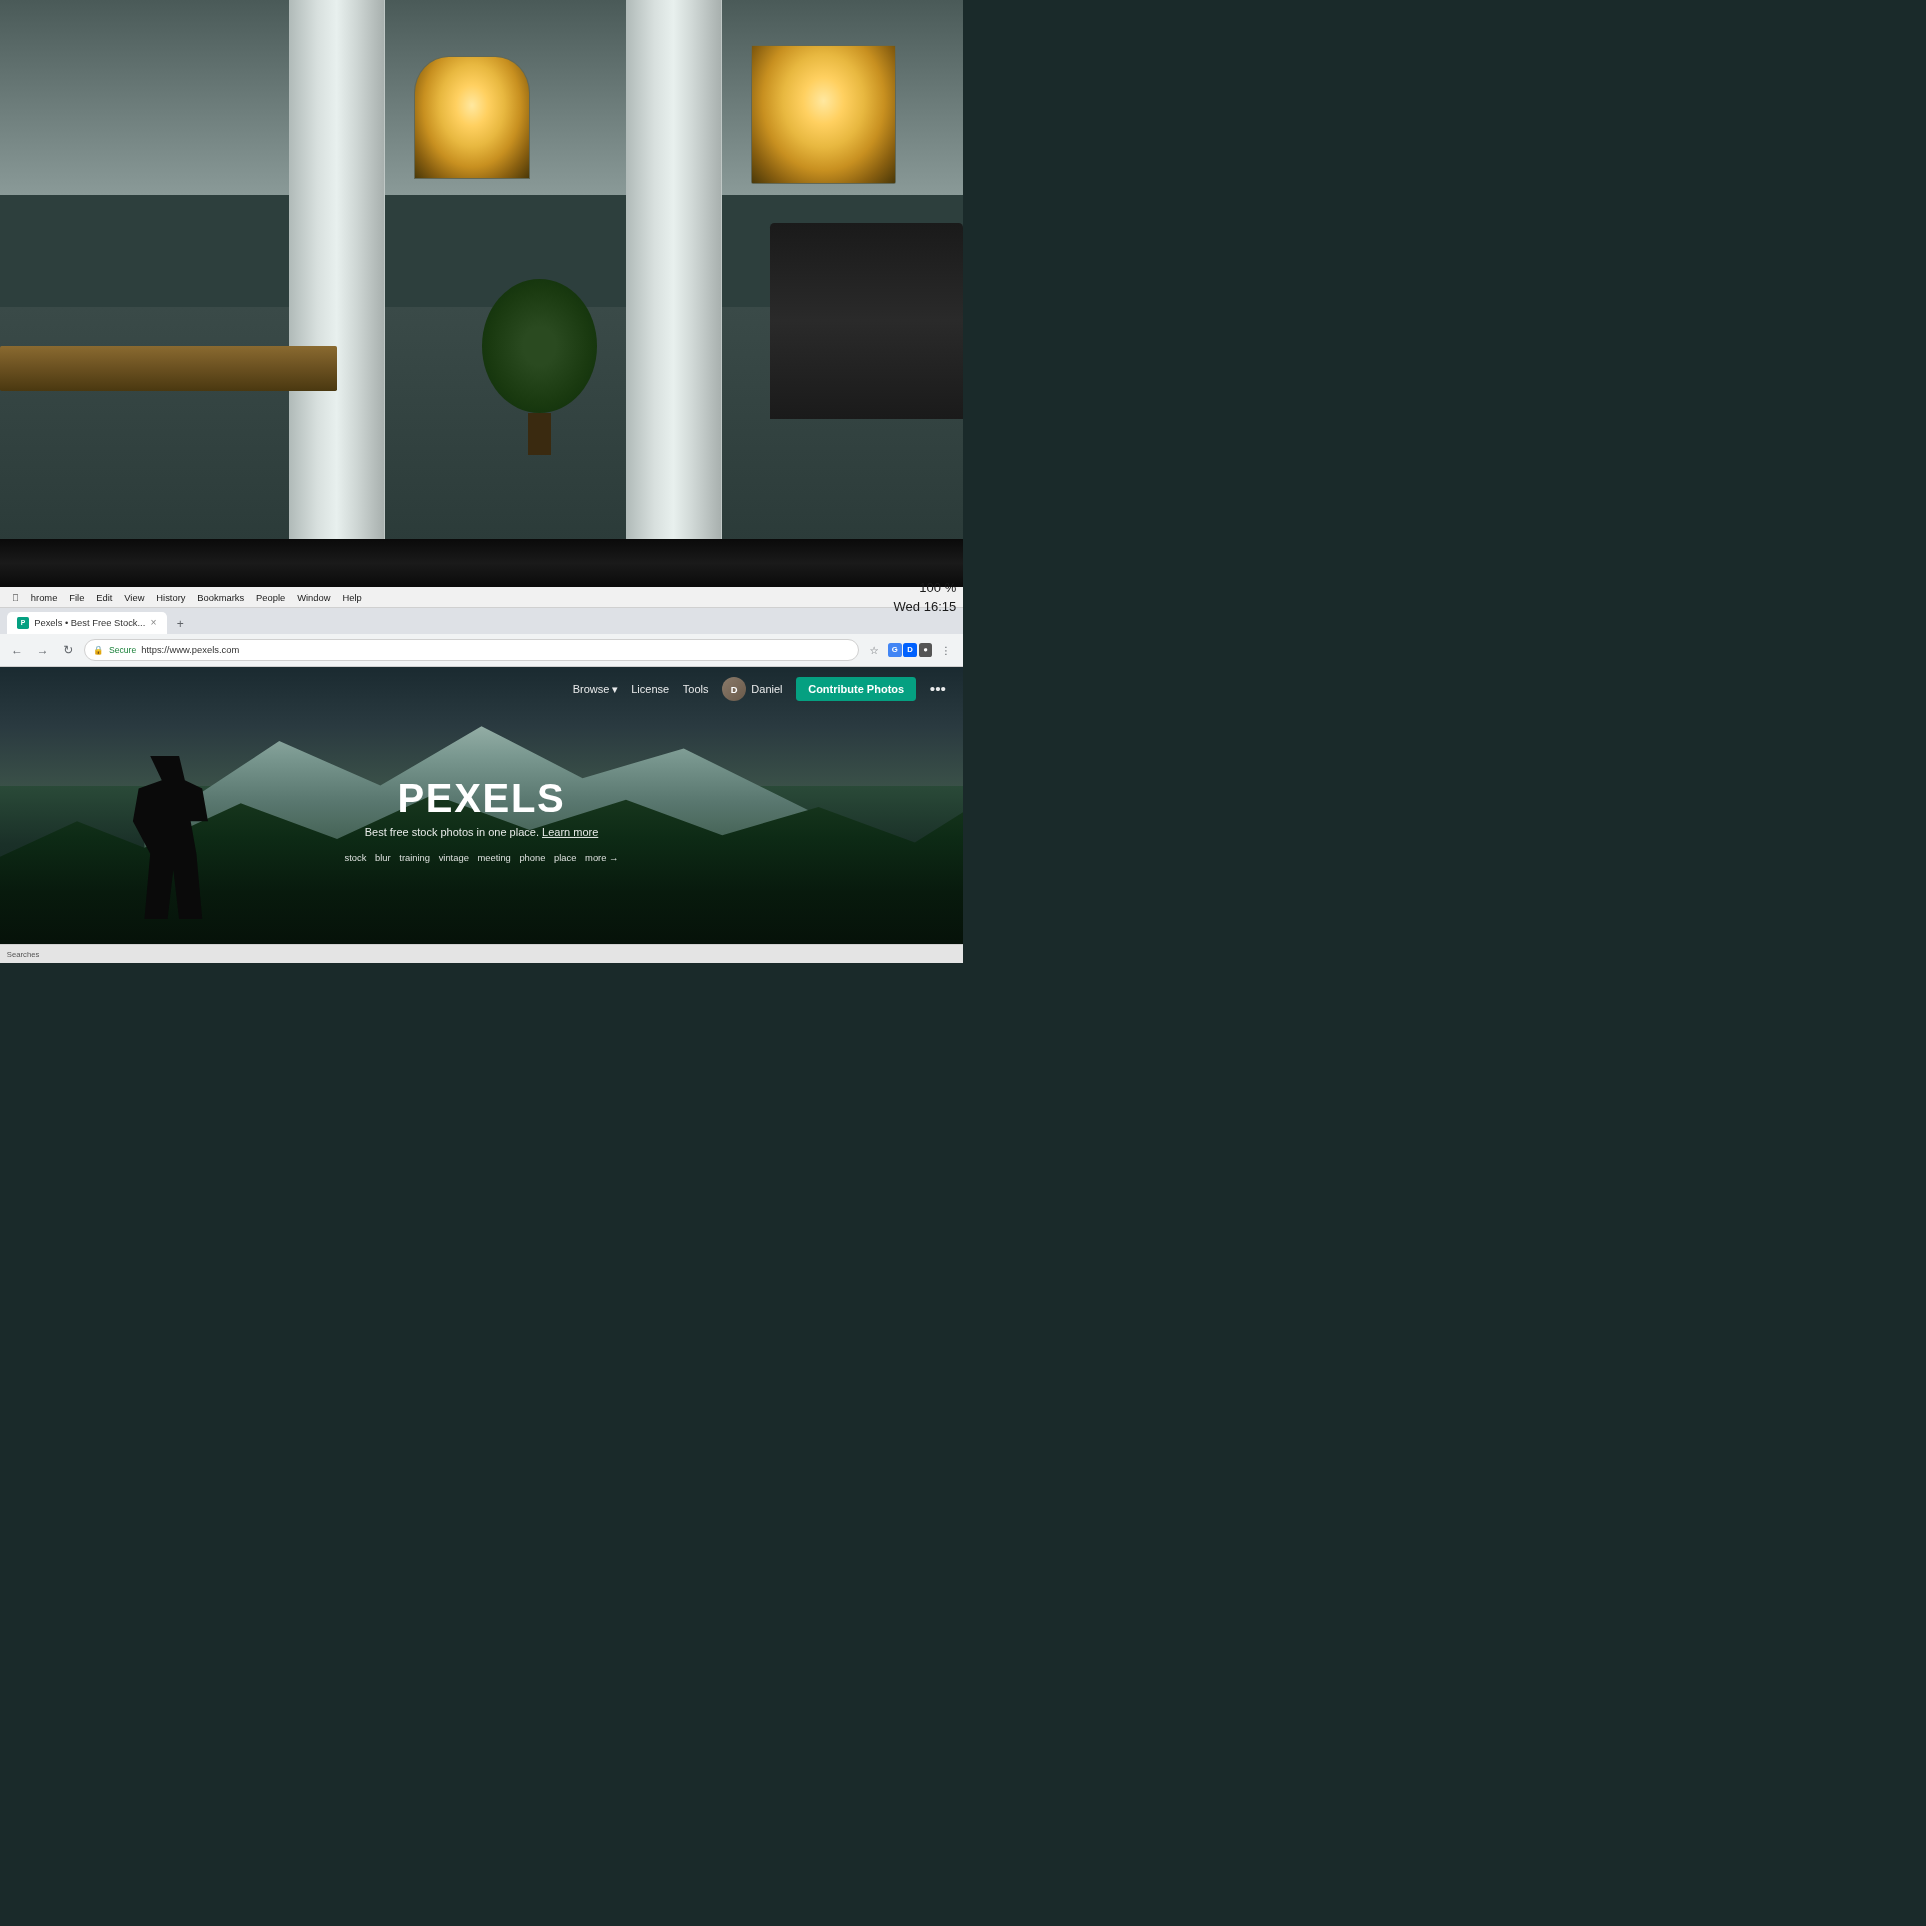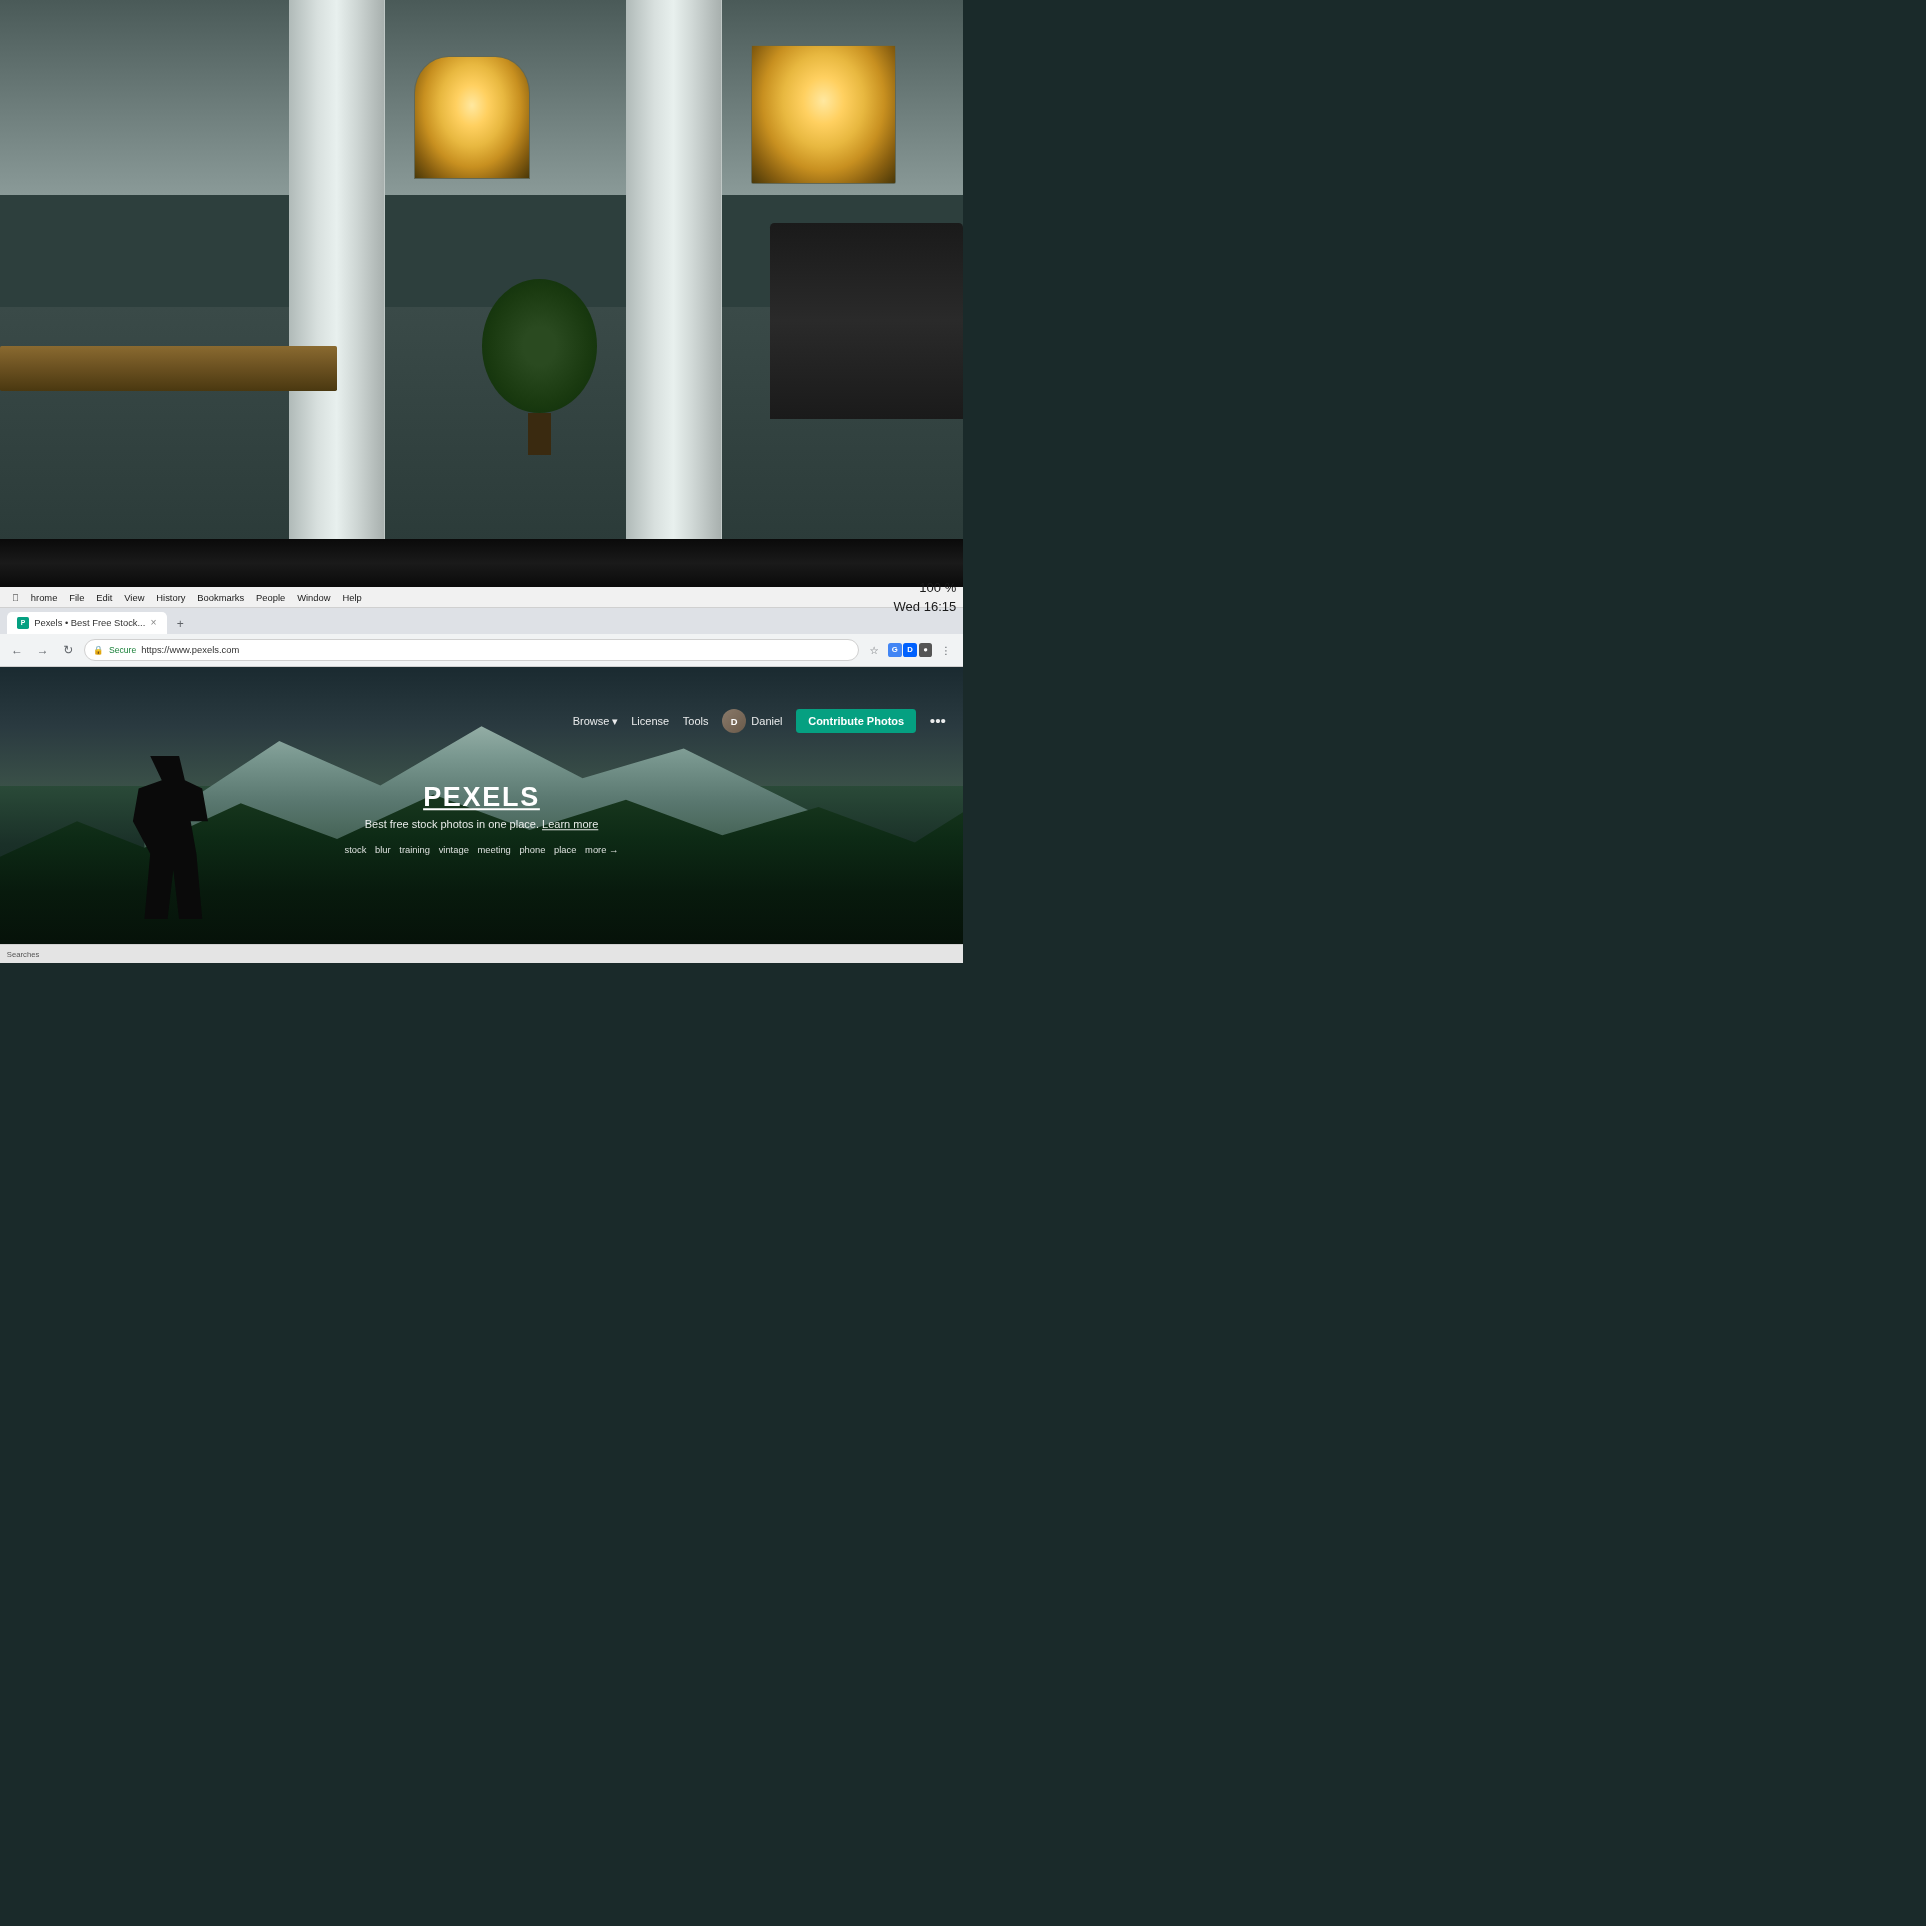--- a/index.html
+++ b/index.html
@@ -331,21 +331,20 @@
     .pexels-navbar {
       position: absolute;
       top: 0; left: 0;
       width: 100%;
       height: 45px;
       display: flex;
       align-items: center;
       padding: 0 17px;
       z-index: 20;
       background: transparent;
-      margin-top: 32px;
     }
 
     .nav-spacer { flex: 1; }
 
     .pexels-nav-links {
       display: flex;
       align-items: center;
       gap: 13.7px;
     }
 
@@ -416,26 +415,25 @@
       position: absolute;
       top: 50%;
       left: 50%;
       transform: translate(-50%, -45%);
       text-align: center;
       z-index: 15;
       width: 65%;
     }
 
     .pexels-logo {
-      font-size: 27px;
+      font-size: 40px;
       font-weight: 900;
       color: white;
       letter-spacing: 1.7px;
       margin-bottom: 5.1px;
-      text-decoration: underline;
     }
 
     .pexels-tagline {
       font-size: 11px;
       color: rgba(255,255,255,0.9);
       margin-bottom: 13.7px;
     }
 
     .pexels-tagline a {
       color: rgba(255,255,255,0.9);

